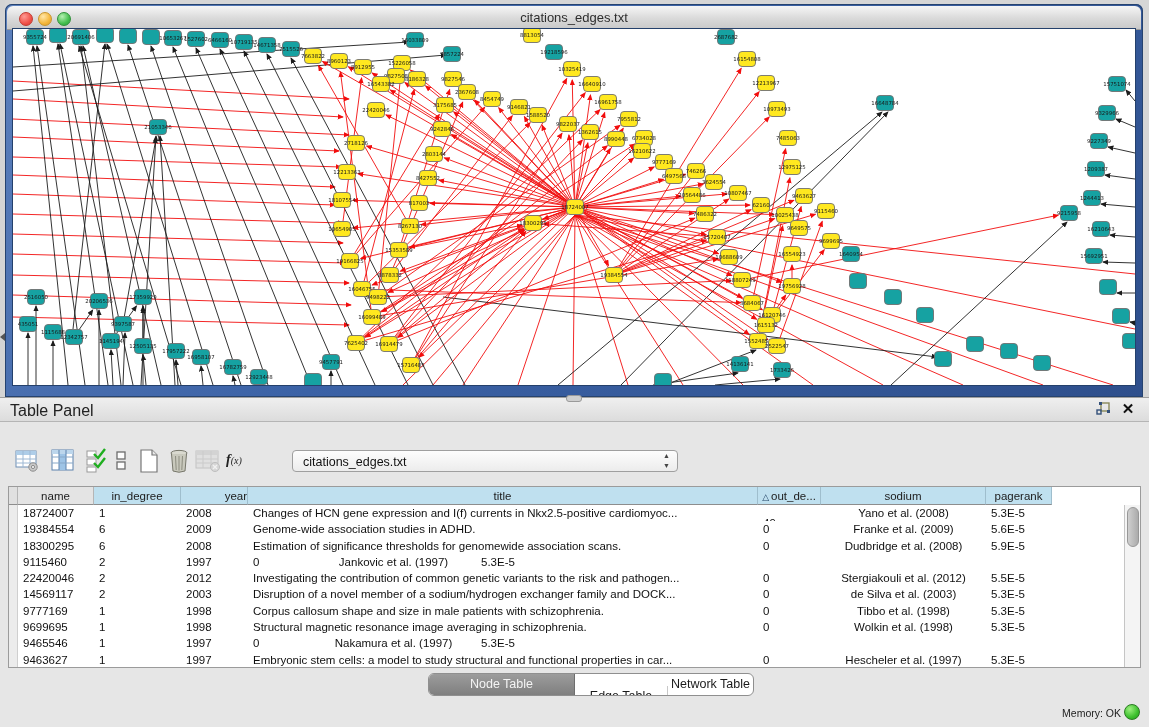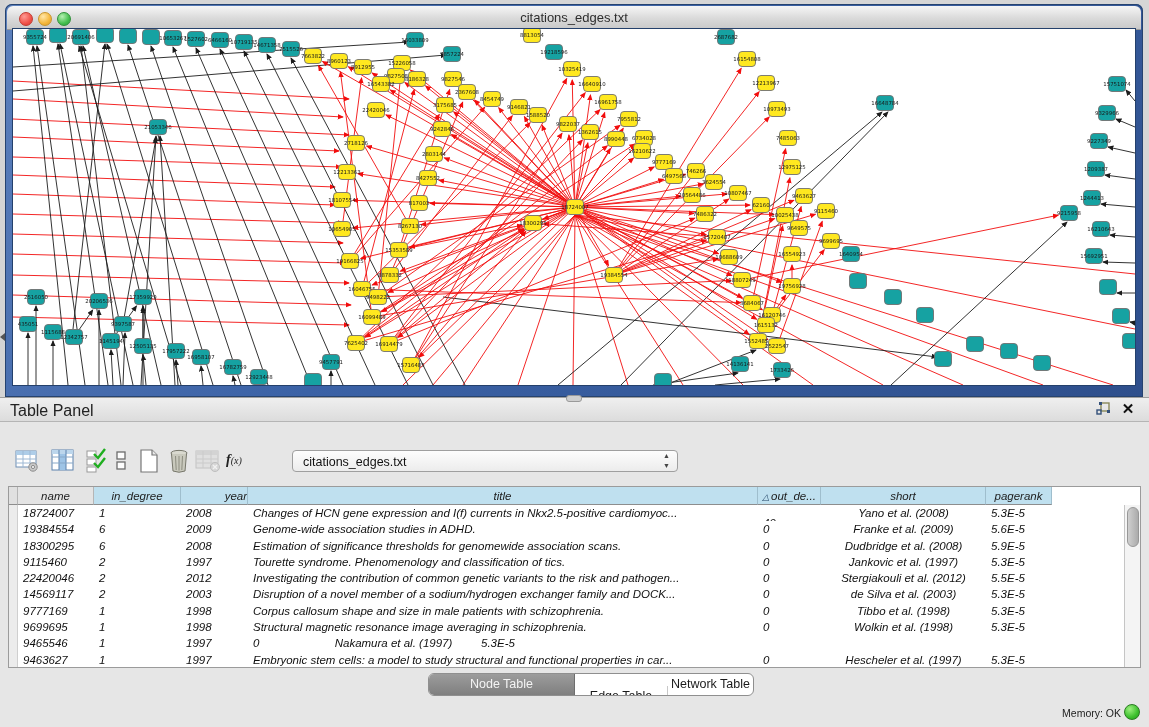--- a/index.html
+++ b/index.html
@@ -37,21 +37,21 @@
   .close-btn{right:12px;font-size:15px;font-weight:bold;color:#111;line-height:16px;text-align:center;}
   
   .toolbar{position:absolute;left:0;top:24px;right:0;height:60px;}
   .tb-icon{position:absolute;top:27px;width:26px;height:26px;}
   .combo{position:absolute;left:292px;top:29px;width:386px;height:22px;
     background:linear-gradient(#fdfdfd,#ececec);border:1px solid #9f9f9f;border-radius:4px;
     font-size:12.5px;color:#111;line-height:22px;padding-left:10px;box-sizing:border-box;}
   .combo-arrows{position:absolute;right:7px;top:0px;font-size:7px;color:#444;line-height:10px;text-align:center;}
   
   .tablebox{position:absolute;left:8px;top:89px;width:1133px;height:182px;background:#fff;
-    border:1px solid #9b9b9b;box-sizing:border-box;overflow:hidden;font-style:italic;}
+    border:1px solid #9b9b9b;box-sizing:border-box;overflow:hidden;}
   .thead{position:absolute;left:0;top:0;height:18px;display:flex;}
   .th{height:18px;line-height:18px;font-size:11.5px;color:#1c1c1c;text-align:center;
     background:#bfe0ef;border-right:1px solid #9fbecd;border-bottom:1px solid #8d8d8d;box-sizing:border-box;overflow:hidden;white-space:nowrap;}
   .th.gray{background:#e4e4e4;border-right:1px solid #b5b5b5;}
   .gutter{width:9px;height:18px;background:#e0e0e0;border-right:1px solid #b5b5b5;border-bottom:1px solid #8d8d8d;box-sizing:border-box;}
   .sort-tri{font-size:9px;color:#246;margin-right:2px;}
   .rows{position:absolute;left:0;top:18px;right:15px;bottom:0;}
   .trow{display:flex;height:16.3px;}
   .td{font-size:11.5px;color:#101010;line-height:16.3px;white-space:nowrap;overflow:hidden;
     padding-left:5px;box-sizing:border-box;}
@@ -879,21 +879,21 @@
   </div>
 
   <div class="tablebox">
     <div class="thead" id="thead">
         <div class="gutter"></div>
         <div class="th gray" style="width: 76px;"><span>name</span></div>
         <div class="th" style="width: 87px;"><span>in_degree</span></div>
         <div class="th" style="width: 67px; text-align: right;"><span>year</span></div>
         <div class="th" style="width: 510px;"><span>title</span></div>
         <div class="th" style="width: 63px;"><span class="sort-tri">△</span><span>out_de...</span></div>
-        <div class="th" style="width: 165px;"><span>short</span></div>
+        <div class="th" style="width: 165px;"><span>sodium</span></div>
         <div class="th" style="width: 66px;"><span>pagerank</span></div>
       </div>
     <div class="rows" id="trows">
         <div class="trow">
           <div class="td gut"></div>
           <div class="td" style="width: 76px;">18724007</div>
           <div class="td" style="width: 87px;">1</div>
           <div class="td" style="width: 67px;">2008</div>
           <div class="td" style="width: 510px;">Changes of HCN gene expression and I(f) currents in Nkx2.5-positive cardiomyoc...</div>
           <div class="td" style="width: 63px; margin-top: 10px;">49</div>
@@ -918,21 +918,20 @@
           <div class="td" style="width: 510px;">Estimation of significance thresholds for genomewide association scans.</div>
           <div class="td" style="width: 63px;">0</div>
           <div class="td center" style="width: 165px;">Dudbridge et al. (2008)</div>
           <div class="td" style="width: 66px;">5.9E-5</div>
         </div>
         <div class="trow">
           <div class="td gut"></div>
           <div class="td" style="width: 76px;">9115460</div>
           <div class="td" style="width: 87px;">2</div>
           <div class="td" style="width: 67px;">1997</div>
-          <div class="td" style="width: 510px;">Tourette syndrome. Phenomenology and classification of tics.</div>
           <div class="td" style="width: 63px;">0</div>
           <div class="td center" style="width: 165px;">Jankovic et al. (1997)</div>
           <div class="td" style="width: 66px;">5.3E-5</div>
         </div>
         <div class="trow">
           <div class="td gut"></div>
           <div class="td" style="width: 76px;">22420046</div>
           <div class="td" style="width: 87px;">2</div>
           <div class="td" style="width: 67px;">2012</div>
           <div class="td" style="width: 510px;">Investigating the contribution of common genetic variants to the risk and pathogen...</div>

